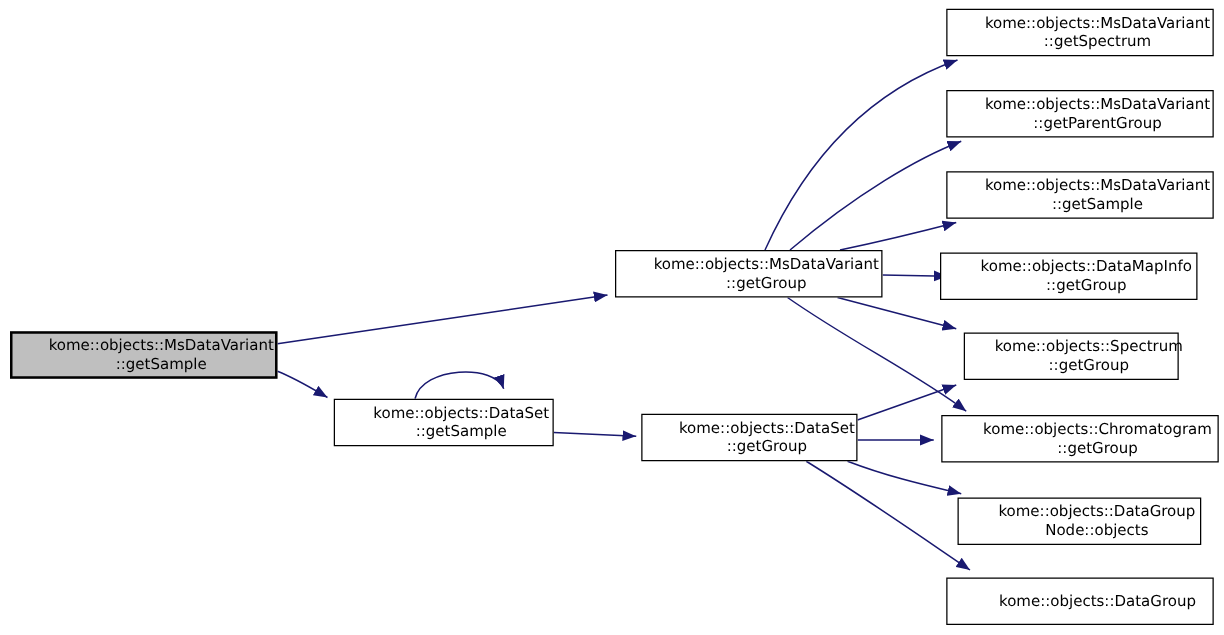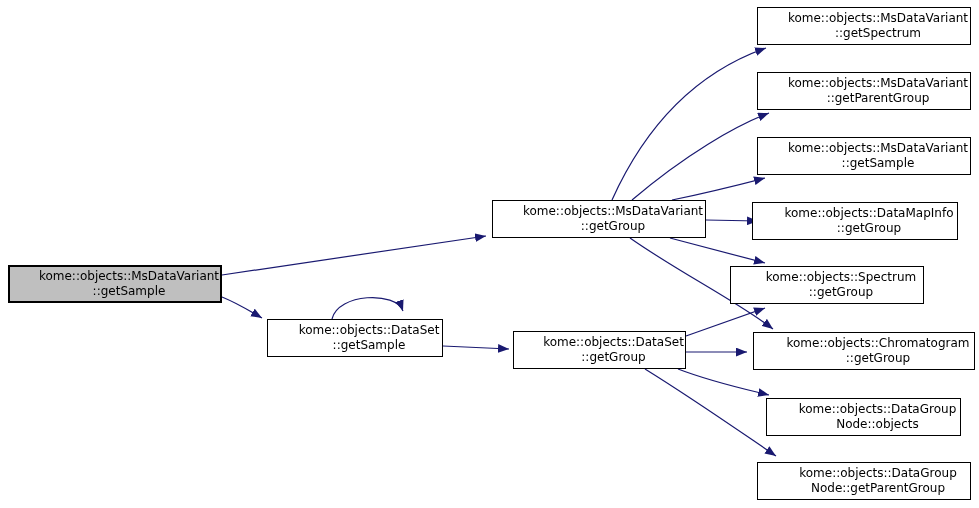--- a/index.html
+++ b/index.html
@@ -115,33 +115,32 @@
   <div class="node" style="left:757px; top:137px; width:214px;">
     <span>kome::objects::MsDataVariant</span>
     <span>::getSample</span>
   </div>
 
   <div class="node" style="left:752px; top:202px; width:206px;">
     <span>kome::objects::DataMapInfo</span>
     <span>::getGroup</span>
   </div>
 
-  <div class="node" style="left:730px; top:266px; width:194px;">
+  <div class="node" style="left:771px; top:266px; width:172px;">
     <span>kome::objects::Spectrum</span>
     <span>::getGroup</span>
   </div>
 
   <div class="node" style="left:753px; top:332px; width:222px;">
     <span>kome::objects::Chromatogram</span>
     <span>::getGroup</span>
   </div>
 
   <div class="node" style="left:766px; top:398px; width:195px;">
     <span>kome::objects::DataGroup</span>
     <span>Node::objects</span>
   </div>
 
   <div class="node" style="left:757px; top:462px; width:214px;">
     <span>kome::objects::DataGroup</span>
-    <span>Node::getParentGroup</span>
   </div>
 
 </div>
 
 </body></html>

